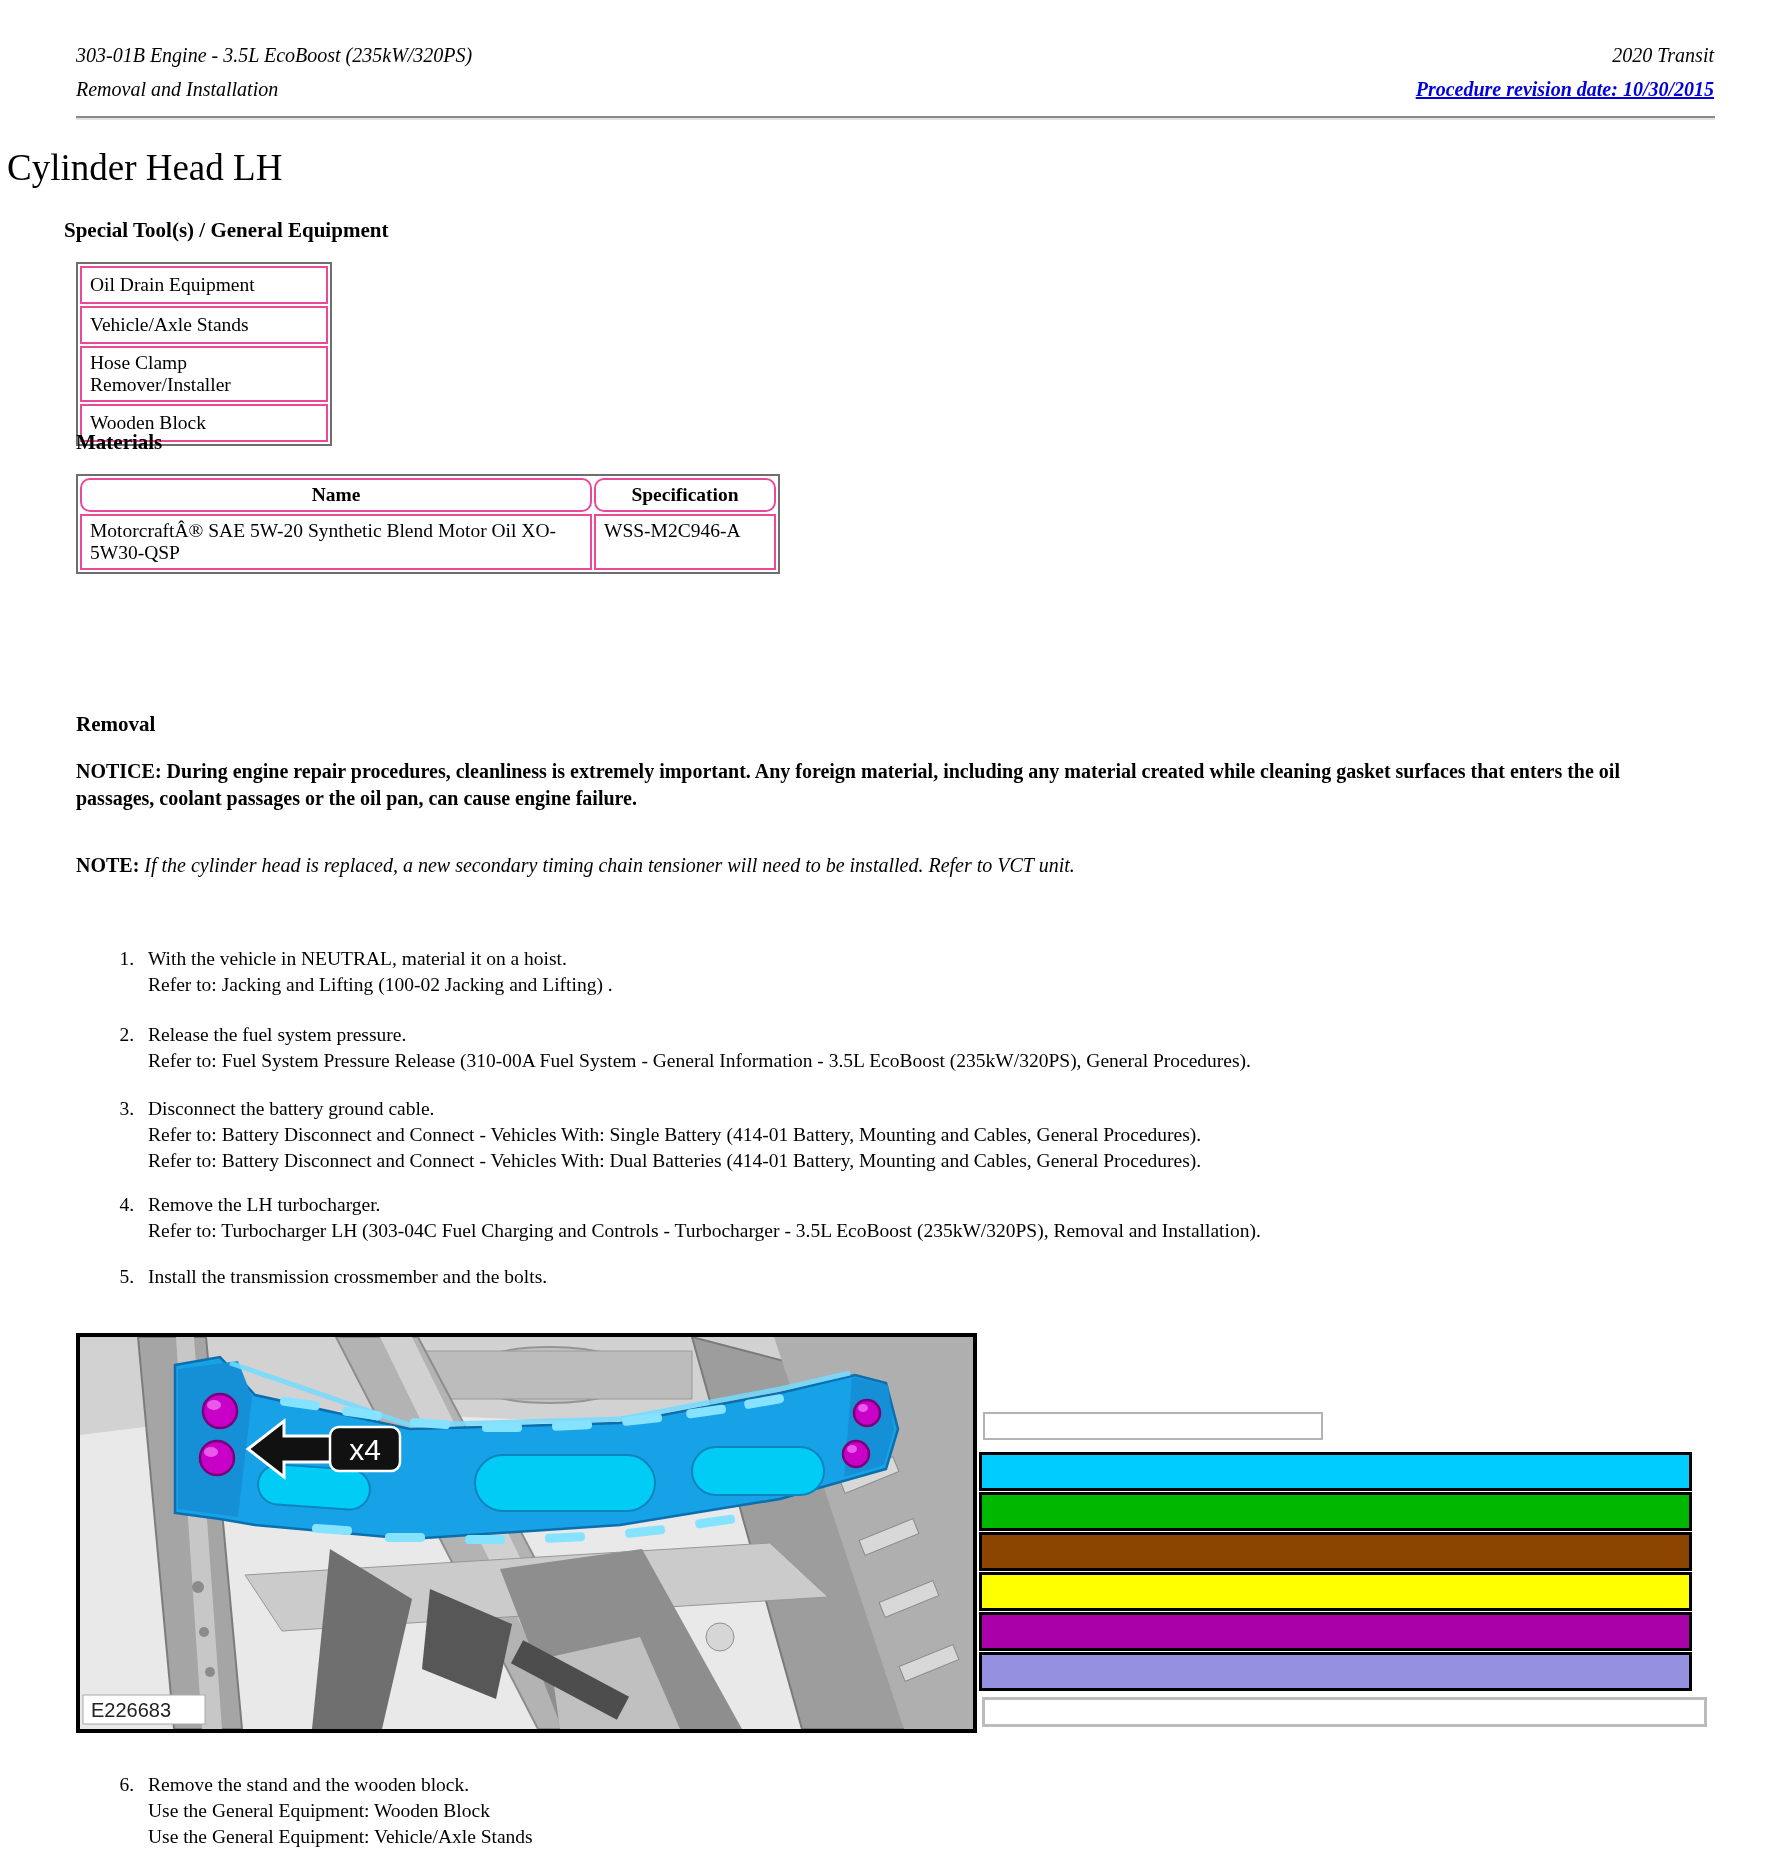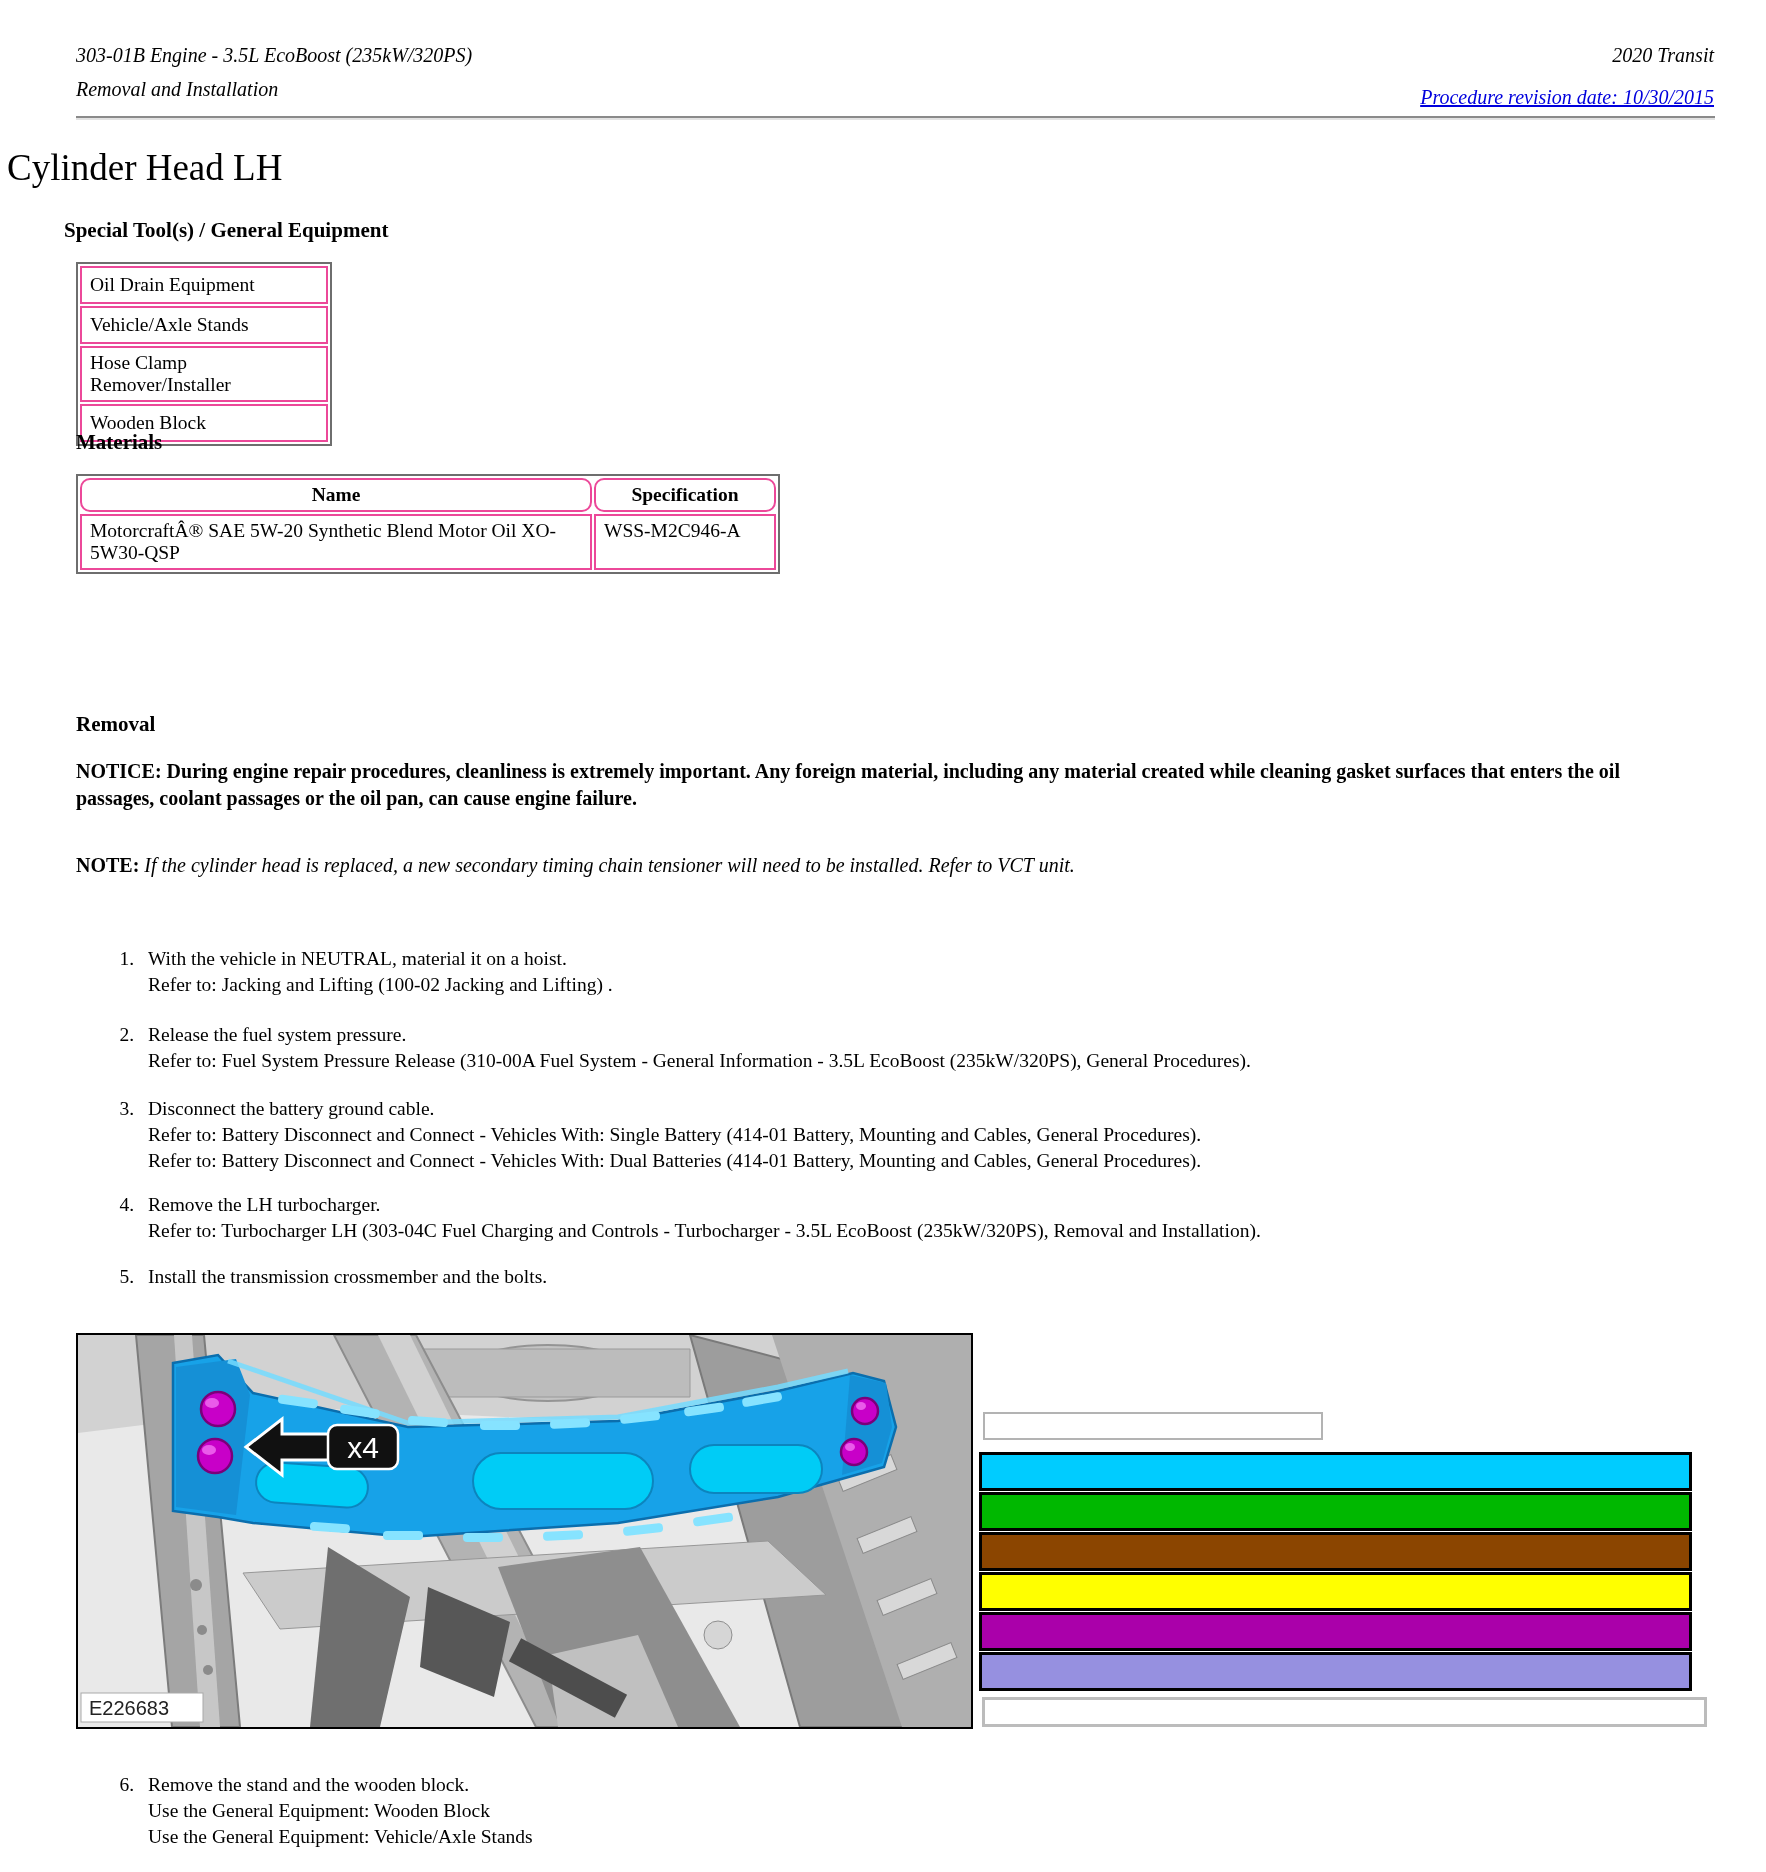--- a/index.html
+++ b/index.html
@@ -29,36 +29,36 @@
   .mat-spec{width:162px;vertical-align:top;}
   
   .para{font-size:20px;line-height:27px;width:1592px;}
   .bold{font-weight:bold;}
   .italic{font-style:italic;}
   
   .step{display:flex;font-size:19.5px;line-height:26px;}
   .step-num{width:30px;text-align:right;margin-right:14px;flex:none;}
   .step-lines{max-width:1480px;}
   
-  .engine-figure{left:76px;top:1333px;width:893px;height:392px;border:2px solid #000000;background:#fff;}
+  .engine-figure{left:76px;top:1333px;width:893px;height:392px;border:4px solid #000000;background:#fff;}
   .engine-figure svg{display:block;width:100%;height:100%;}
   .input-box-top{left:983px;top:1412px;width:336px;height:24px;border:2px solid #b3b3b3;background:#fff;}
   .bars{left:979px;top:1452px;width:713px;}
   .bar{height:33px;border:3px solid #000;margin-bottom:1px;}
   .input-box-bottom{left:982px;top:1697px;width:719px;height:24px;border:3px solid #bcbcbc;background:#fff;}
 </style>
 </head>
 <body>
 
 <div class="page">
 
   <div class="abs hdr" style="left:76px;top:44px;">303-01B Engine - 3.5L EcoBoost (235kW/320PS)</div>
   <div class="abs hdr" style="left:76px;top:78px;">Removal and Installation</div>
   <div class="abs hdr hdr-right" style="right:52px;top:44px;">2020 Transit</div>
-  <a class="abs rev-link" style="right:52px;top:86px;" href="#">Procedure revision date: 10/30/2015</a>
+  <a class="abs rev-link" style="right:52px;top:78px;font-weight:bold;" href="#">Procedure revision date: 10/30/2015</a>
   <div class="abs rule"></div>
 
   <div class="abs title">Cylinder Head LH</div>
 
   <div class="abs h2" style="left:64px;top:218px;">Special Tool(s) / General Equipment</div>
   <table class="abs doc tools-table" style="left:76px;top:262px;">
     <tbody>
       <tr>
           <td>Oil Drain Equipment</td>
         </tr>

